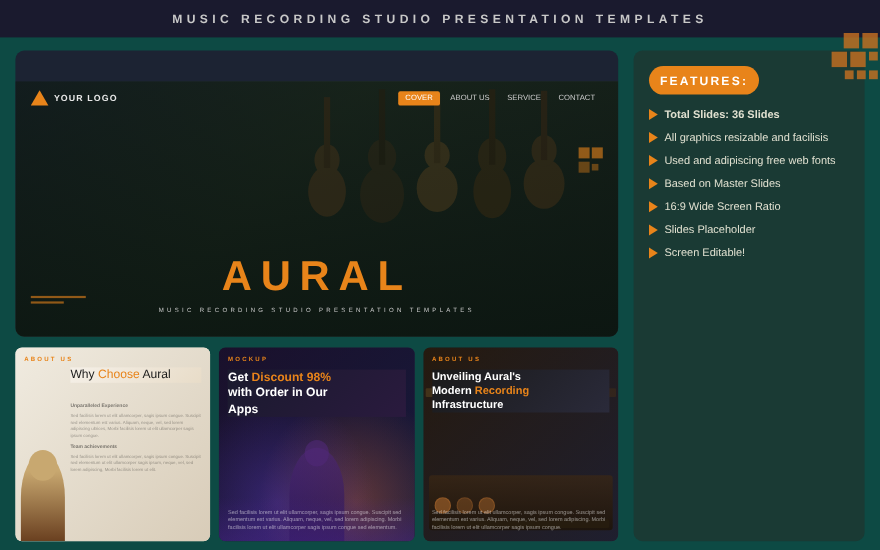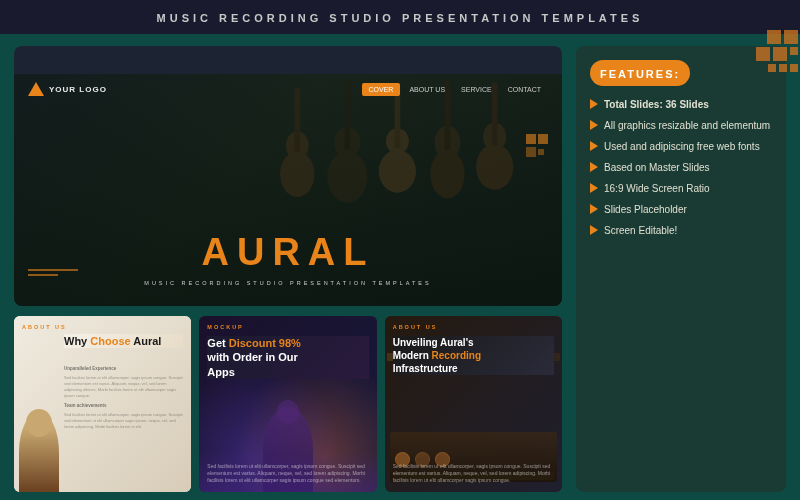--- a/index.html
+++ b/index.html
@@ -208,21 +208,21 @@
       color: #e8841a;
       text-transform: uppercase;
     }
 
     .card-1 .card-title {
       position: absolute;
       top: 20px;
       left: 8px;
       right: 8px;
       font-size: 11px;
-      font-weight: 700;
+      font-weight: 400;
       color: #1a1a1a;
       line-height: 1.3;
     }
     .card-1 .card-title span {
       color: #e8841a;
     }
 
     .card-2 .card-title {
       position: absolute;
       top: 20px;
@@ -532,21 +532,21 @@
       <div class="features-title">
         <span class="features-title-text">FEATURES:</span>
       </div>
 
       <div class="feature-item">
         <div class="feature-arrow"></div>
         <span class="feature-text"><strong>Total Slides: 36 Slides</strong></span>
       </div>
       <div class="feature-item">
         <div class="feature-arrow"></div>
-        <span class="feature-text">All graphics resizable and elementum</span>
+        <span class="feature-text">All graphics resizable and facilisis</span>
       </div>
       <div class="feature-item">
         <div class="feature-arrow"></div>
         <span class="feature-text">Used and adipiscing free web fonts</span>
       </div>
       <div class="feature-item">
         <div class="feature-arrow"></div>
         <span class="feature-text">Based on Master Slides</span>
       </div>
       <div class="feature-item">

